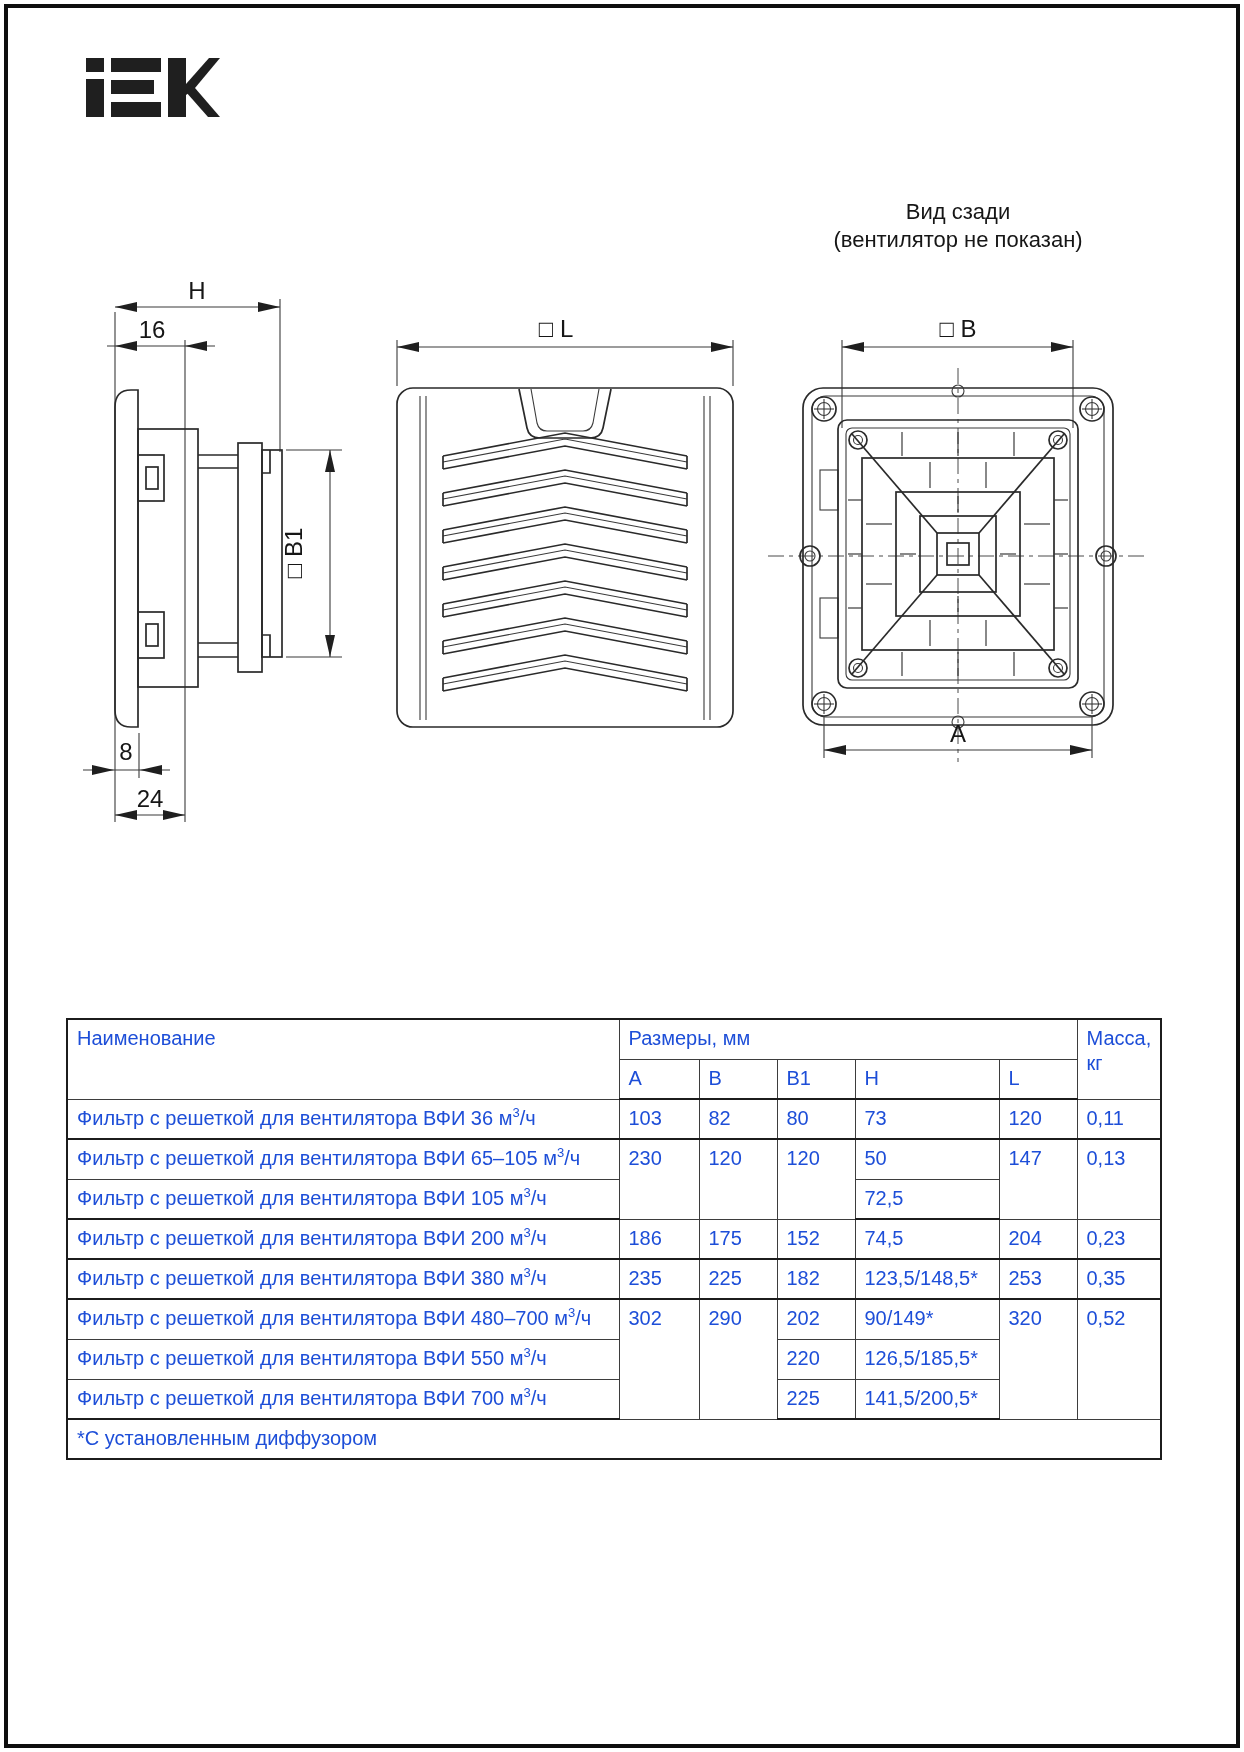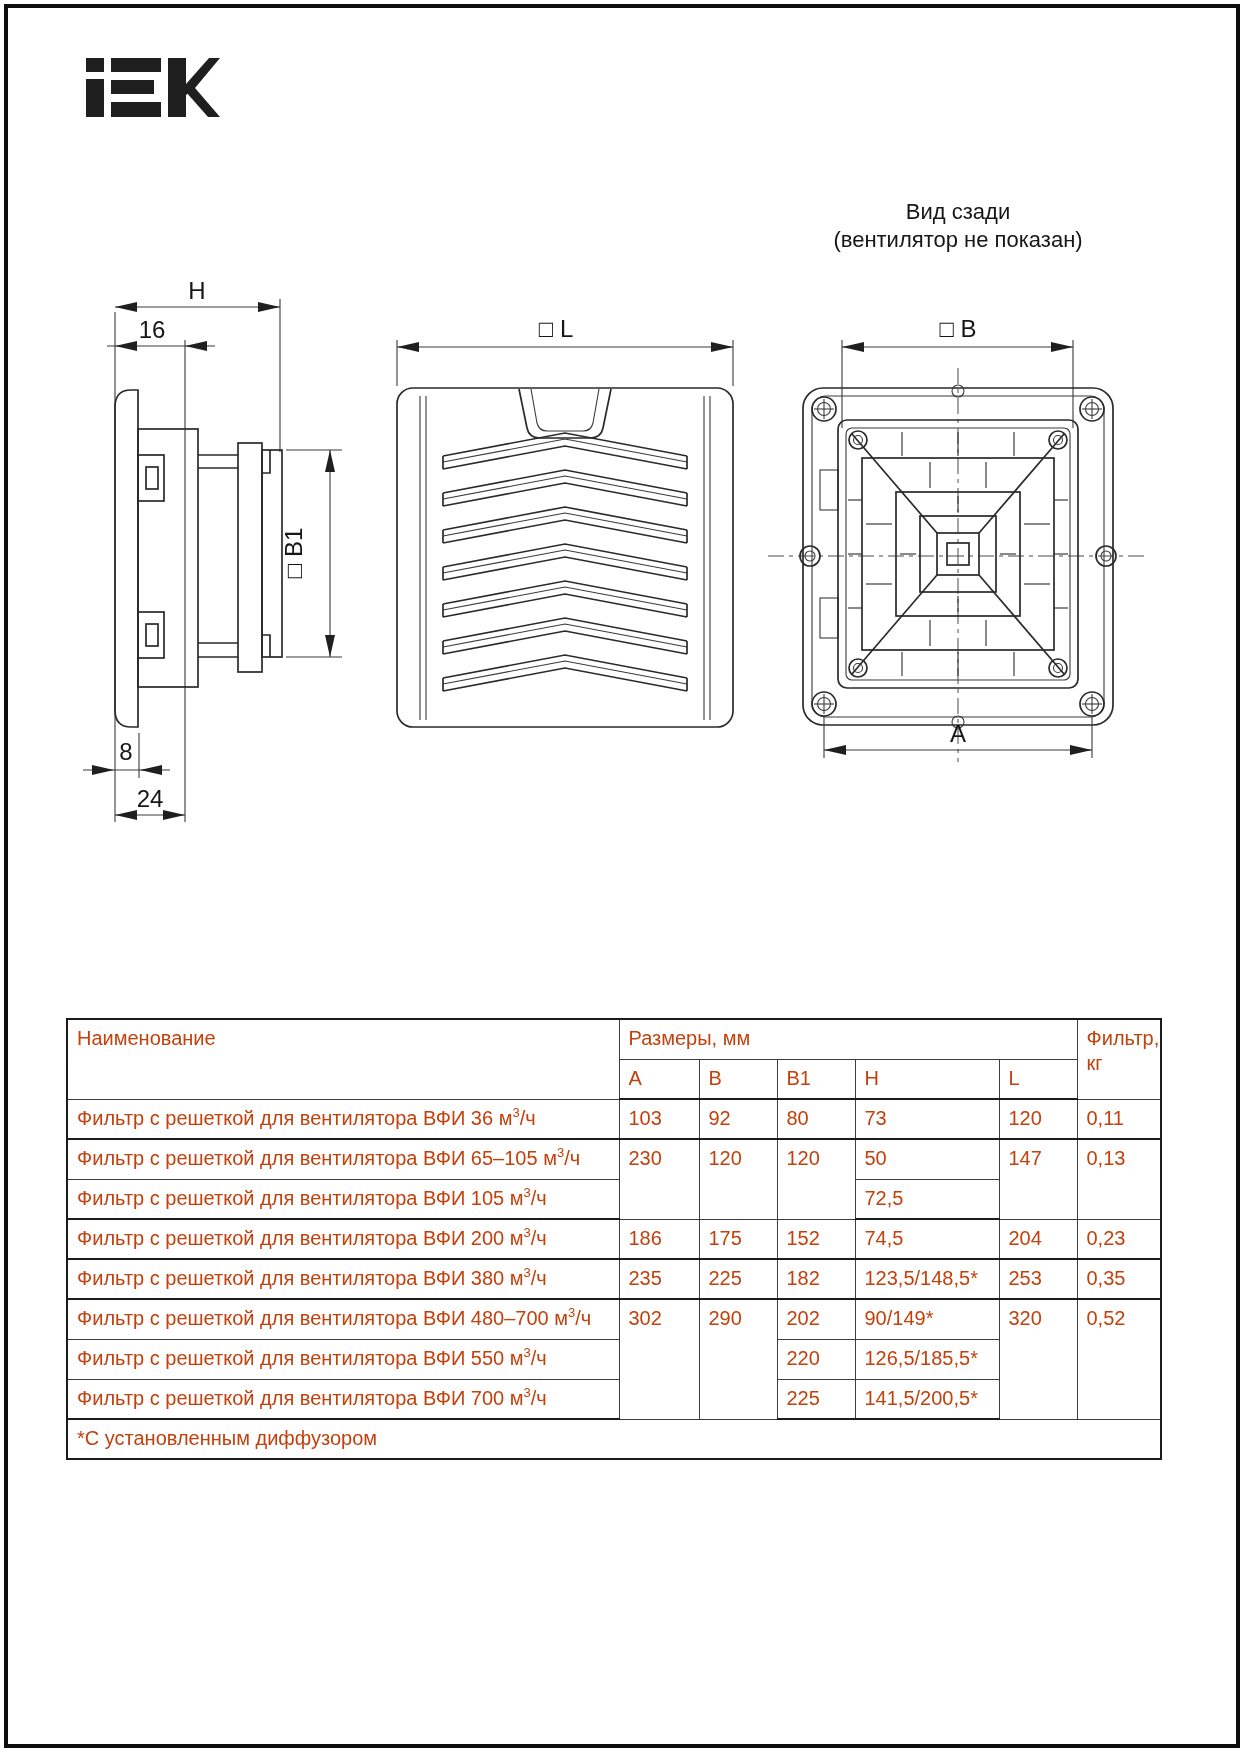--- a/index.html
+++ b/index.html
@@ -12,21 +12,21 @@
   .ln{fill:none;stroke:#2a2a2a;stroke-width:1.7;}
   .thin{fill:none;stroke:#3a3a3a;stroke-width:1.1;}
   .tick{fill:none;stroke:#3a3a3a;stroke-width:1.2;}
   .cl{fill:none;stroke:#4a4a4a;stroke-width:1;stroke-dasharray:16 5 4 5;}
   .fillb{fill:#1f1f1f;stroke:none;}
   .dimtxt{font-family:"Liberation Sans","DejaVu Sans",sans-serif;font-size:24px;fill:#161616;}
   .dimtxt2{font-family:"Liberation Sans","DejaVu Sans",sans-serif;font-size:22px;fill:#161616;}
   .mid{text-anchor:middle;}
 
   .spec-table{position:absolute;left:66px;top:1018px;width:1094px;
-       border-collapse:collapse;table-layout:fixed;font-size:20px;color:#c2410c;border-radius:7px;}
+       border-collapse:collapse;table-layout:fixed;font-size:20px;color:#1d4ed8;border-radius:7px;}
   .spec-table th,.spec-table td{border:1.3px solid #3d3d3d;vertical-align:top;
        padding:6px 6px 0 9px;font-weight:normal;text-align:left;line-height:1.25;
        height:40px;box-sizing:border-box;overflow:hidden;}
   .spec-table{border:2.6px solid #1c1c1c;}
   tr.strong th,tr.strong td{border-bottom:2.6px solid #1c1c1c;}
   .spec-table sup{font-size:13px;line-height:0;}
   .foot-cell{padding-top:8px;margin-top:42px;}
 </style>
 </head>
 <body>
@@ -306,34 +306,34 @@
       <col style="width:78px">
     <col style="width:78px">
       <col style="width:144px">
       <col style="width:78px">
       <col style="width:84px">
   </colgroup>
   <tbody>
     <tr>
       <th rowspan="2">Наименование</th>
       <th colspan="5">Размеры, мм</th>
-      <th rowspan="2">Фильтр, кг</th>
+      <th rowspan="2">Масса, кг</th>
     </tr>
     <tr class="strong">
       <th>A</th>
       <th>B</th>
       <th>B1</th>
       <th>H</th>
       <th>L</th>
     </tr>
 
     <tr class="strong">
       <td><span>Фильтр с решеткой для вентилятора ВФИ 36 м</span><sup>3</sup><span>/ч</span></td>
       <td>103</td>
-      <td>92</td>
+      <td>82</td>
       <td>80</td>
       <td>73</td>
       <td>120</td>
       <td>0,11</td>
     </tr>
 
     <tr>
       <td><span>Фильтр с решеткой для вентилятора ВФИ 65–105 м</span><sup>3</sup><span>/ч</span></td>
       <td rowspan="2">230</td>
       <td rowspan="2">120</td>

